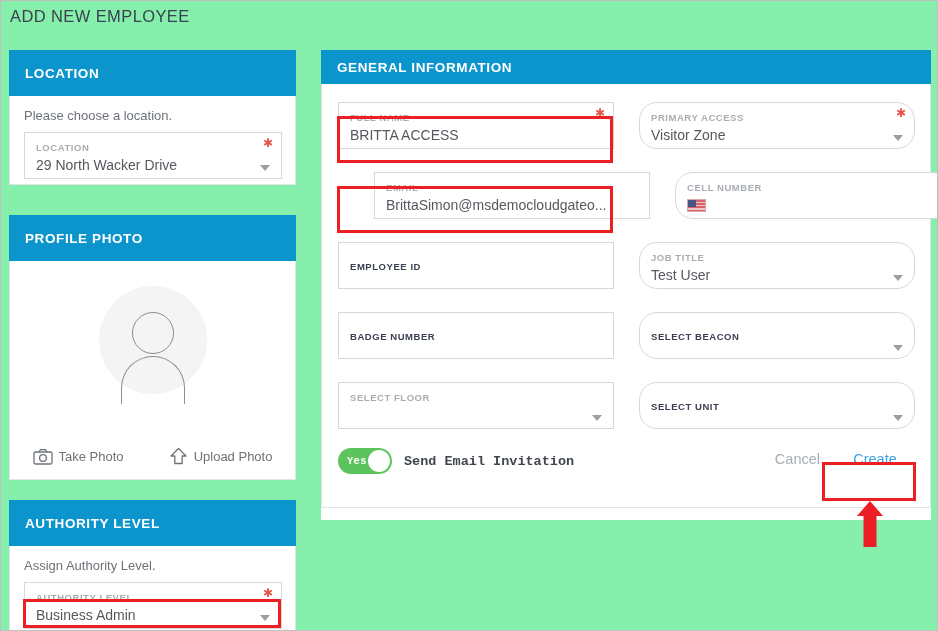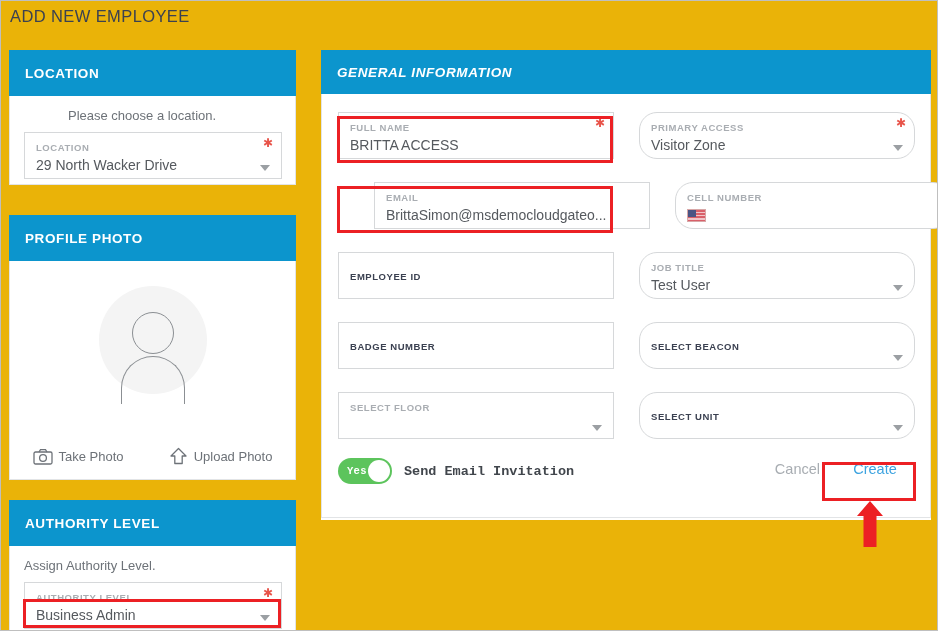--- a/index.html
+++ b/index.html
@@ -12,21 +12,21 @@
     background: #ffffff;
     font-family: "Liberation Sans", sans-serif;
     overflow: hidden;
     position: relative;
     box-sizing: border-box;
     border: 1px solid #bfbfbf;
   }
   .page {
     position: absolute;
     inset: 0;
-    background: #eab308;
+    background: #86efac;
   }
 
   
   .page-title {
     position: absolute;
     left: 9px;
     top: 6px;
     font-size: 16.5px;
     letter-spacing: .4px;
     color: #3b4151;
@@ -58,23 +58,23 @@
   }
 
   #location-panel  { left: 8px;  top: 49px;  width: 287px; height: 135px; border:0; }
   #profile-panel   { left: 8px;  top: 214px; width: 287px; height: 265px; border:0; }
   #authority-panel { left: 8px;  top: 499px; width: 287px; height: 140px; border:0; }
   #general-panel   { left: 320px;top: 49px;  width: 610px; height: 470px; border:0; }
 
   #location-panel  .panel-head,
   #profile-panel   .panel-head,
   #authority-panel .panel-head { height: 46px; }
-  #general-panel   .panel-head { height: 44px; font-style: italic; }
-
-  #location-panel  .panel-body { height: 89px;  border:1px solid #e2e4e6; border-top:0;padding-left:44px; }
+  #general-panel   .panel-head { height: 34px; }
+
+  #location-panel  .panel-body { height: 89px;  border:1px solid #e2e4e6; border-top:0; }
   #profile-panel   .panel-body { height: 219px; border:1px solid #e2e4e6; border-top:0; }
   #authority-panel .panel-body { height: 94px;  border:1px solid #e2e4e6; border-top:0; }
   #general-panel   .panel-body { height: 424px; border:1px solid #e2e4e6; border-top:0; }
 
   .helper-text {
     font-size: 13px;
     color: #6d7278;
     padding: 12px 0 0 14px;
   }
 

